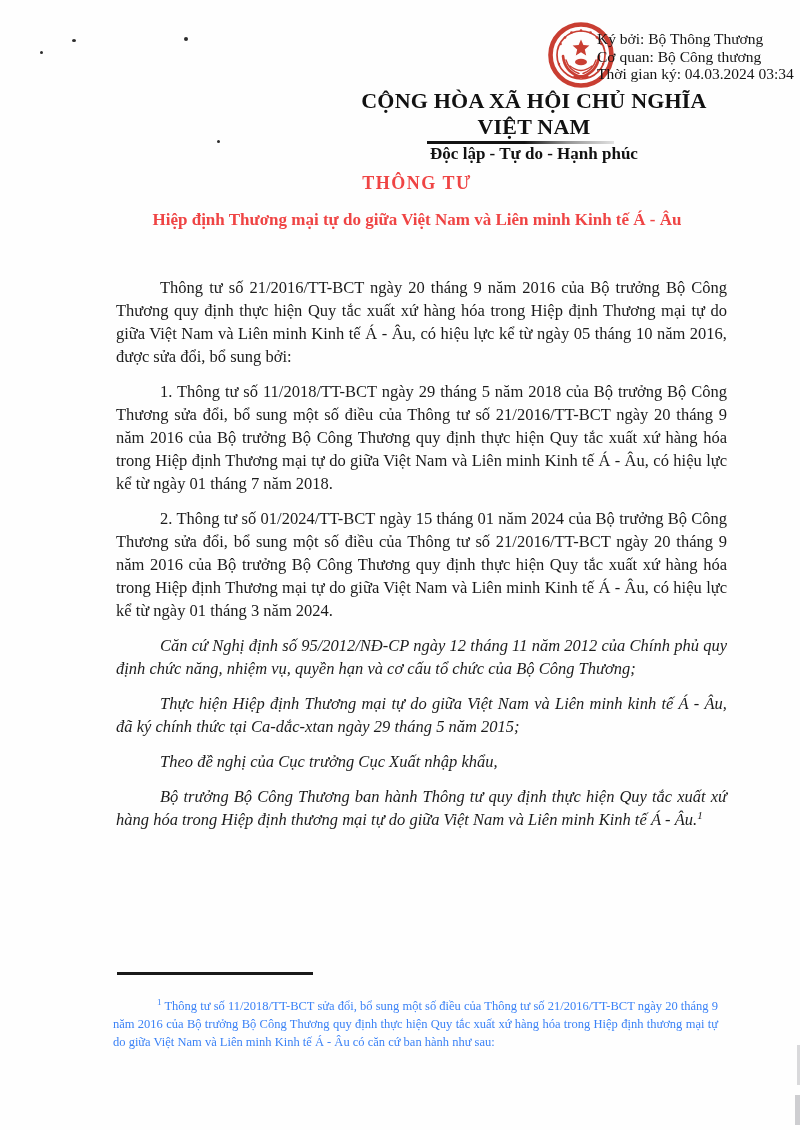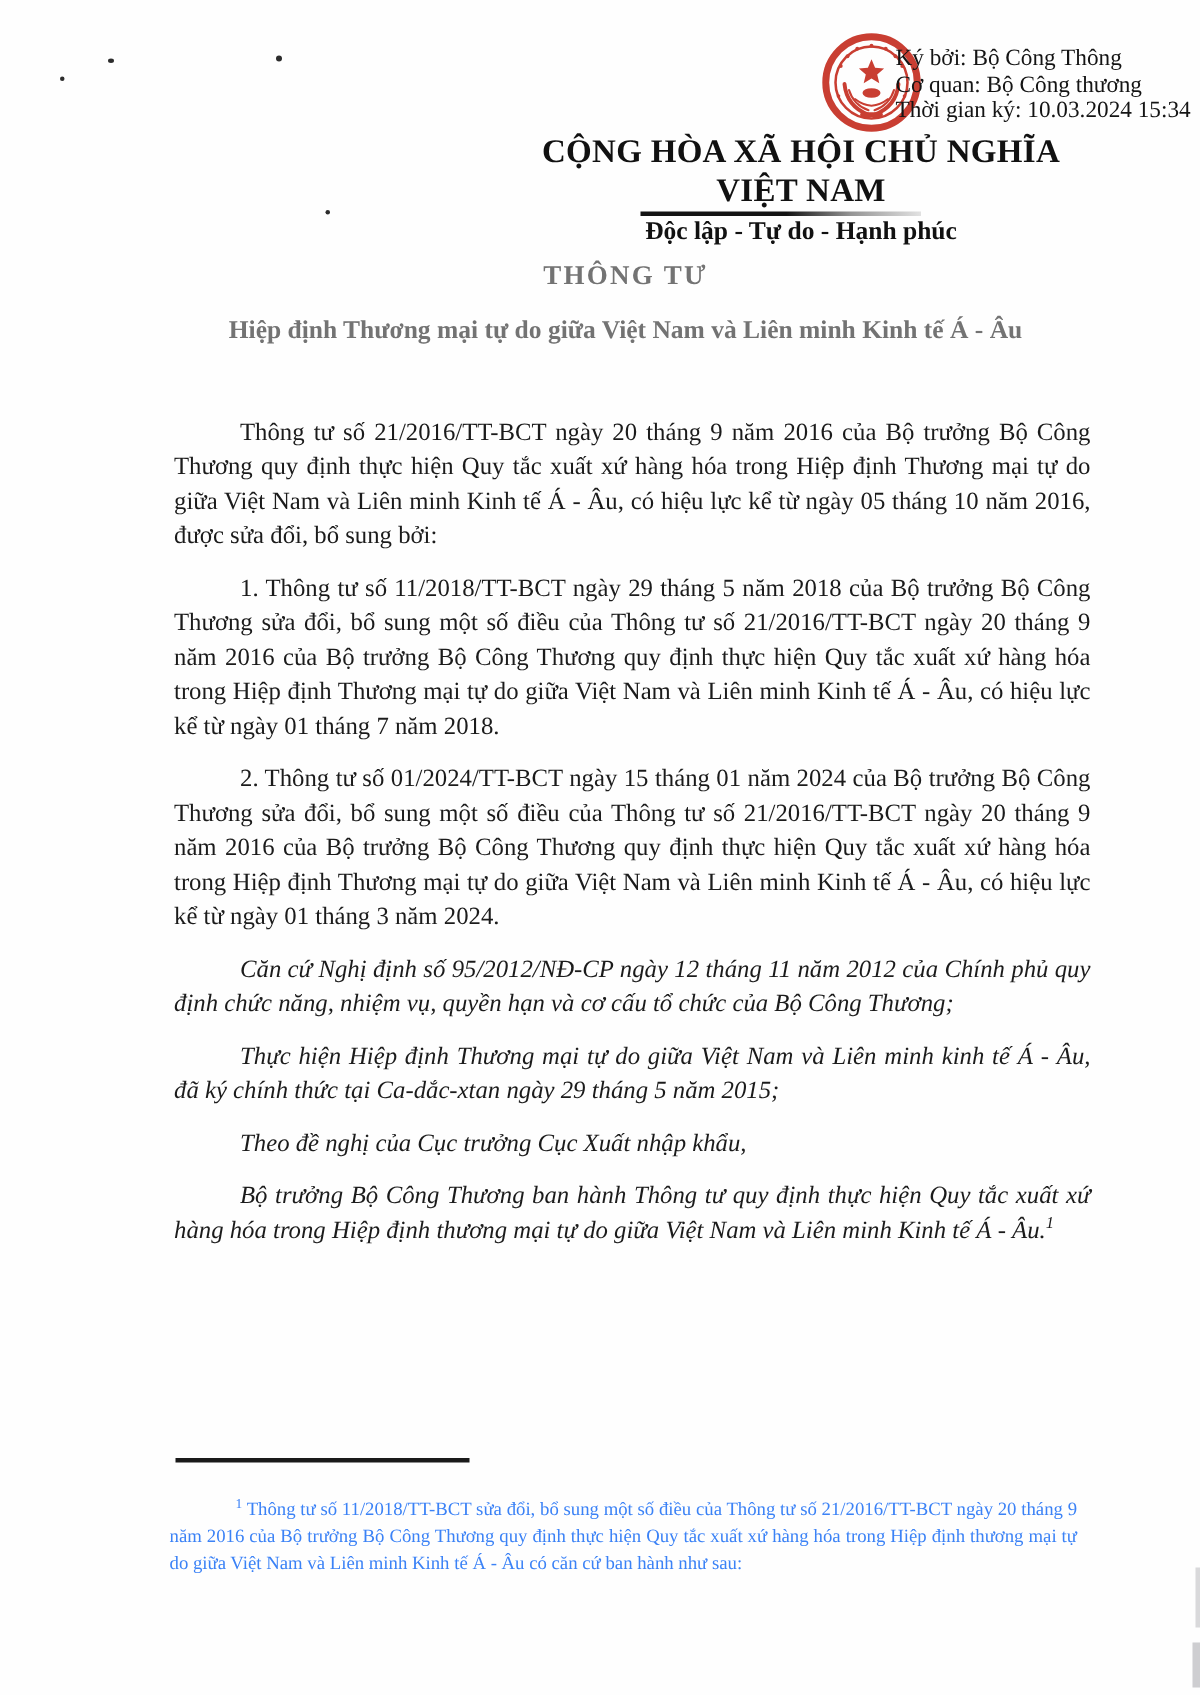--- a/index.html
+++ b/index.html
@@ -24,21 +24,21 @@
   }
   .nat .l1{font-size:22px;letter-spacing:.2px;}
   .nat .l2{font-size:17px;margin-top:4px;}
   .nat-rule{
     position:absolute;left:427px;top:141px;width:187px;height:2.5px;
     background:linear-gradient(90deg,#131313 0%,#131313 52%,rgba(19,19,19,.45) 75%,rgba(19,19,19,.12) 100%);
   }
   
   .title-block{
     position:absolute;left:110px;top:173px;width:614px;text-align:center;
-    font-weight:bold;color:#737373;
+    font-weight:bold;color:#ef4444;
   }
   .doc-type{font-size:18px;letter-spacing:1.5px;}
   .subtitle{font-size:17px;line-height:23px;margin-top:14px;}
   
   .body{
     position:absolute;left:116px;top:276px;width:611px;
     font-size:16.5px;line-height:23px;text-align:justify;
   }
   .body p{margin:0 0 12px 0;text-indent:44px;}
   .body p.italic{font-style:italic;}
@@ -82,23 +82,23 @@
       <circle cx="44.5" cy="12.5" r="1.3"></circle>
         <circle cx="51" cy="17.5" r="1.3"></circle>
       <circle cx="55.5" cy="24" r="1.3"></circle>
       <circle cx="13" cy="44" r="1.2"></circle>
         <circle cx="57" cy="44" r="1.2"></circle>
       <ellipse cx="35" cy="42" rx="6" ry="3.2"></ellipse>
     </g>
   </svg>
 
   <div class="sig">
-    <div>Ký bởi: Bộ Công Thông</div>
+    <div>Ký bởi: Bộ Thông Thương</div>
     <div>Cơ quan: Bộ Công thương</div>
-    <div>Thời gian ký: 10.03.2024 15:34</div>
+    <div>Thời gian ký: 04.03.2024 03:34</div>
   </div>
 
   <div class="nat">
     <div class="l1">CỘNG HÒA XÃ HỘI CHỦ NGHĨA VIỆT NAM</div>
     <div class="l2">Độc lập - Tự do - Hạnh phúc</div>
   </div>
   <div class="nat-rule"></div>
 
   <div class="title-block">
     <div class="doc-type">THÔNG TƯ</div>

